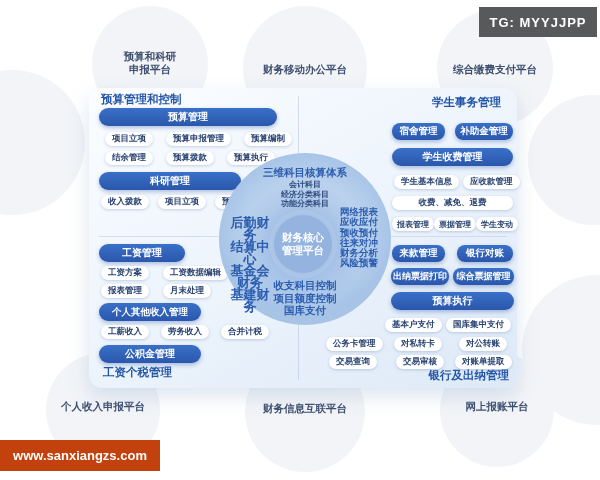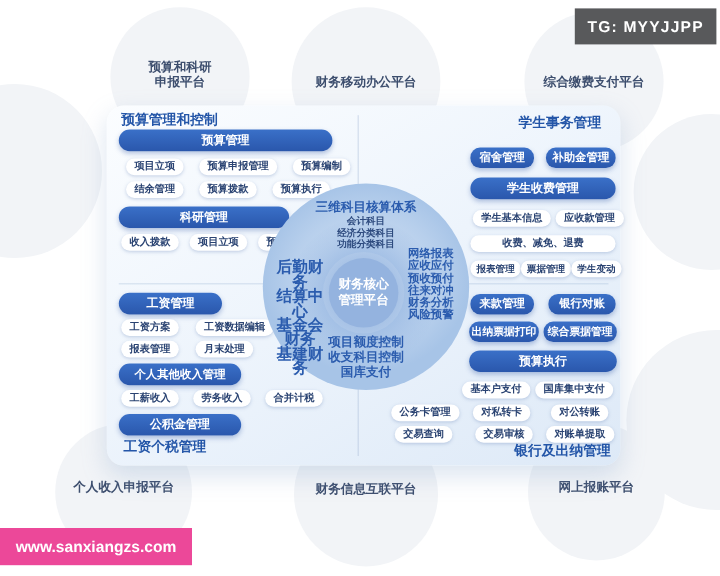--- a/index.html
+++ b/index.html
@@ -4,21 +4,21 @@
 <style>
   html,body{margin:0;padding:0;background:#ffffff;}
   .stage{position:relative;width:600px;height:480px;background:#ffffff;overflow:hidden;
          font-family:"Liberation Sans","DejaVu Sans",sans-serif;}
   .bgcircle{position:absolute;border-radius:50%;background:#f2f4f7;}
   .plabel{position:absolute;color:#3d4e6e;font-weight:bold;font-size:10.5px;line-height:13px;
           text-align:center;}
   .badge{position:absolute;left:479px;top:7px;width:118px;height:30px;background:#58595b;
          color:#ffffff;font-weight:bold;font-size:13px;letter-spacing:1px;
          display:flex;align-items:center;justify-content:center;}
-  .watermark{position:absolute;left:0;top:440px;width:160px;height:31px;background:#ec4899;
+  .watermark{position:absolute;left:0;top:440px;width:160px;height:31px;background:#c2410c;
          color:#ffffff;font-weight:bold;font-size:13px;
          display:flex;align-items:center;justify-content:center;}
   .panel{position:absolute;left:89px;top:88px;width:428px;height:300px;border-radius:14px;
          background:linear-gradient(150deg,#fbfdff 0%,#edf4fc 50%,#dde9f7 100%);
          box-shadow:0 8px 20px rgba(130,160,200,.28);}
   .vdiv{position:absolute;left:209px;top:8px;width:1px;height:284px;background:rgba(145,170,205,.35);}
   .hdiv{position:absolute;top:148px;height:1px;background:rgba(145,170,205,.32);}
   .sec-title{position:absolute;color:#2456a8;font-weight:bold;font-size:11.5px;text-align:center;}
   .bluebar{position:absolute;height:18px;border-radius:9px;color:#fff;font-weight:bold;font-size:10px;
          background:linear-gradient(180deg,#3a70c8,#2a57ac);
@@ -175,18 +175,18 @@
       <div>财务分析</div>
       <div>风险预警</div>
     </div>
 
     <div class="core">
       <span>财务核心</span>
       <span>管理平台</span>
     </div>
 
     <div class="cblue" style="left:130px;top:191px;width:172px;font-size:10.5px;line-height:12.7px">
+      <div>收支科目控制</div>
       <div>项目额度控制</div>
-      <div>收支科目控制</div>
       <div>国库支付</div>
     </div>
   </div>
 </div>
 
 </body></html>

